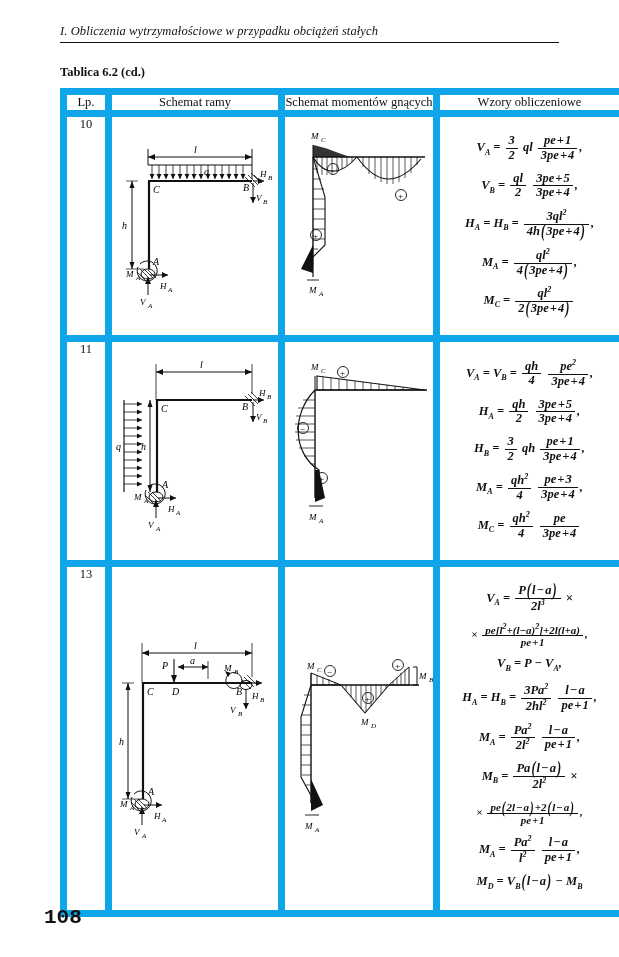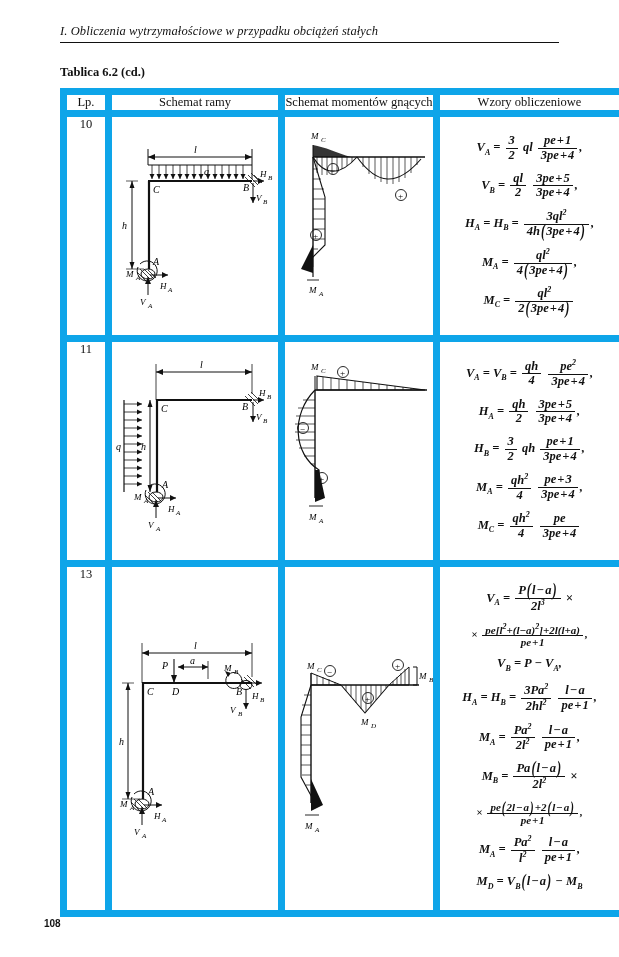--- a/index.html
+++ b/index.html
@@ -97,22 +97,22 @@
   .paren {
     display: inline-block;
     transform: scaleY(1.5);
     margin: 0 1px;
   }
   .page-number {
     position: absolute;
     left: 44px;
     bottom: 28px;
     font-weight: bold;
-    font-size: 10px;
-    font-family: Liberation Sans, sans-serif;
+    font-size: 21px;
+    font-family: Liberation Mono, monospace;
   }
   svg { display: block; }
   svg text {
     font-family: "Liberation Serif", serif;
     font-style: italic;
   }
 </style>
 </head>
 <body>
 

